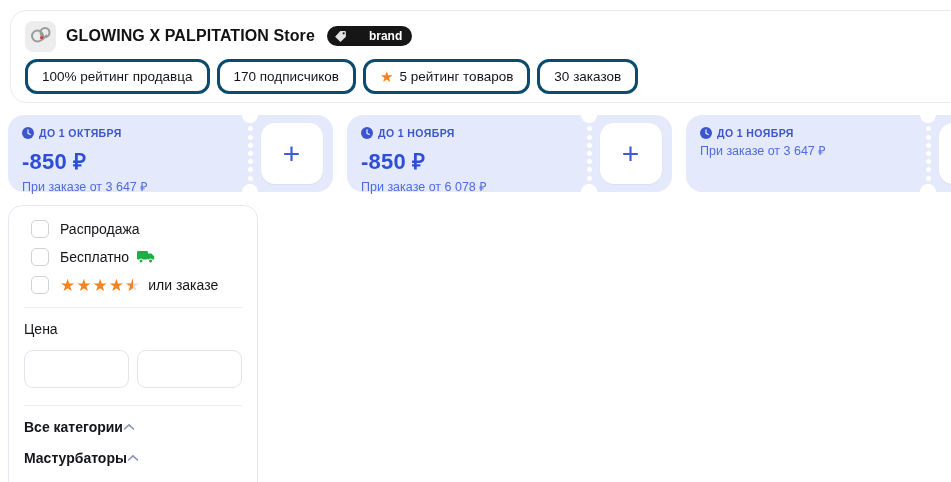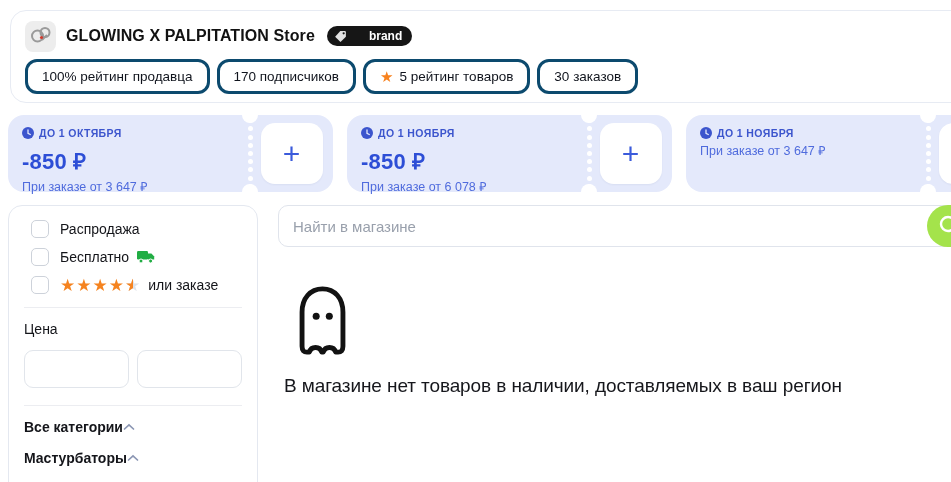--- a/index.html
+++ b/index.html
@@ -254,41 +254,16 @@
           <path d="M1.5 6 6 1.8 10.5 6" stroke="#8b96b3" stroke-width="1.7" fill="none" stroke-linecap="round"></path>
         </svg>
       </div>
 
       <div class="cat-row sub">
         <span>Популярность</span>
       </div>
 
     </div>
 
-    <div class="main">
-
-      <div class="search-wrap">
-        <input class="search-input" type="text" placeholder="Найти в магазине" style="">
-        <button class="search-btn">
-          <svg width="26" height="26" viewBox="0 0 26 26">
-            <circle cx="11" cy="11" r="7" stroke="#fff" stroke-width="2.4" fill="none"></circle>
-            <path d="M16.2 16.2 21.5 21.5" stroke="#fff" stroke-width="2.4" stroke-linecap="round"></path>
-          </svg>
-        </button>
-      </div>
-
-      <div class="ghost-wrap">
-        <svg width="61" height="74" viewBox="0 0 62 76">
-          <path d="M31 5 C18.5 5 10 14.5 10 29 L10 64 Q10 70.3 15.5 70 L17.5 70
-                   A6.6 6.6 0 0 1 30.2 70 L31.8 70 A6.6 6.6 0 0 1 44.5 70 L46.5 70
-                   Q52 70.3 52 64 L52 29 C52 14.5 43.5 5 31 5 Z" fill="none" stroke="#121212" stroke-width="5" stroke-linejoin="round"></path>
-          <circle cx="24.5" cy="33" r="3.6" fill="#121212"></circle>
-          <circle cx="38" cy="33" r="3.6" fill="#121212"></circle>
-        </svg>
-      </div>
-
-      <div class="empty-msg">В магазине нет товаров в наличии, доставляемых в ваш регион</div>
-
-    </div>
 
   </div>
 
 </div>
 
 </body></html>

